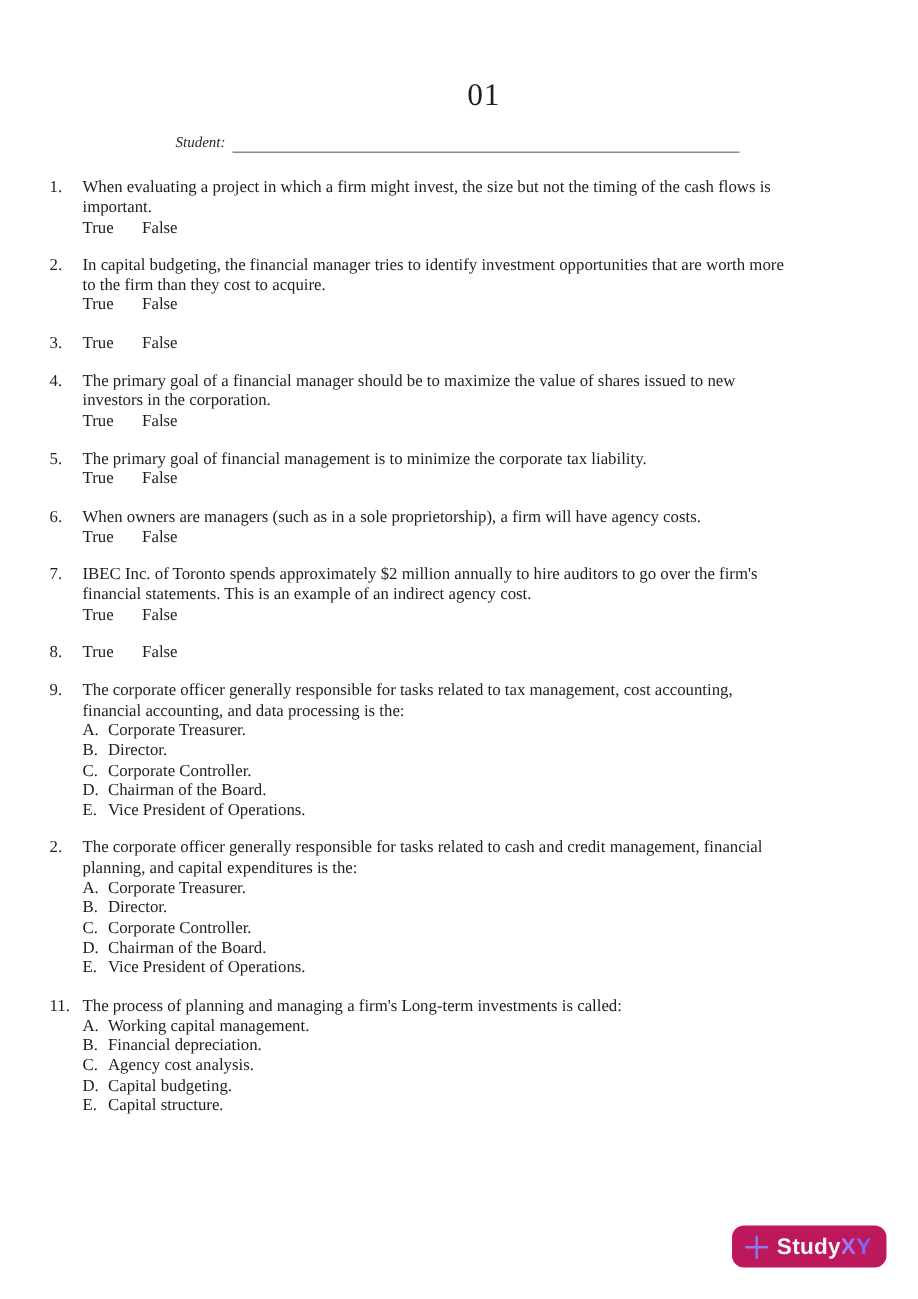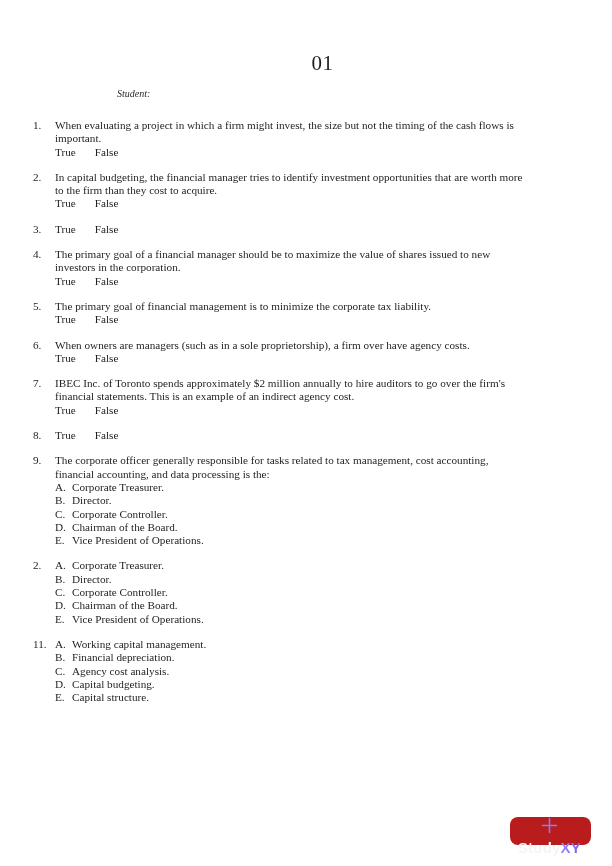--- a/index.html
+++ b/index.html
@@ -14,24 +14,23 @@
   .title {
     padding-top: 51px;
     text-align: center;
     font-size: 21px;
     font-weight: normal;
     letter-spacing: 0.5px;
     padding-left: 33px;
   }
   .student-row {
     display: flex;
-    align-items: flex-start;
+    align-items: center;
     margin: 12px 119px 16px 117px;
     height: 15px;
-    flex-direction: column;
   }
   .student-label {
     font-style: italic;
     font-size: 10px;
     white-space: nowrap;
     padding-right: 5px;
     color: #2a2a2a;
   }
   .student-line {
     flex: 1;
@@ -140,21 +139,21 @@
           <div class="qtext">The primary goal of financial management is to minimize the corporate tax liability.</div>
           <div class="tf-row">
             <span class="tf-opt">True</span>
             <span class="tf-opt">False</span>
           </div>
         </div>
       </div>
       <div class="question">
         <span class="qnum">6.</span>
         <div class="qbody">
-          <div class="qtext">When owners are managers (such as in a sole proprietorship), a firm over have agency costs.</div>
+          <div class="qtext">When owners are managers (such as in a sole proprietorship), a firm will have agency costs.</div>
           <div class="tf-row">
             <span class="tf-opt">True</span>
             <span class="tf-opt">False</span>
           </div>
         </div>
       </div>
       <div class="question">
         <span class="qnum">7.</span>
         <div class="qbody">
           <div class="qtext">IBEC Inc. of Toronto spends approximately $2 million annually to hire auditors to go over the firm's
@@ -197,20 +196,22 @@
           </div>
           <div class="mc-line">
             <span class="mc-letter">E.</span>
             <span class="mc-text">Vice President of Operations.</span>
           </div>
         </div>
       </div>
       <div class="question">
         <span class="qnum">2.</span>
         <div class="qbody">
+          <div class="qtext">The corporate officer generally responsible for tasks related to cash and credit management, financial
+planning, and capital expenditures is the:</div>
           <div class="mc-line">
             <span class="mc-letter">A.</span>
             <span class="mc-text">Corporate Treasurer.</span>
           </div>
           <div class="mc-line">
             <span class="mc-letter">B.</span>
             <span class="mc-text">Director.</span>
           </div>
           <div class="mc-line">
             <span class="mc-letter">C.</span>
@@ -222,20 +223,21 @@
           </div>
           <div class="mc-line">
             <span class="mc-letter">E.</span>
             <span class="mc-text">Vice President of Operations.</span>
           </div>
         </div>
       </div>
       <div class="question">
         <span class="qnum">11.</span>
         <div class="qbody">
+          <div class="qtext">The process of planning and managing a firm's Long-term investments is called:</div>
           <div class="mc-line">
             <span class="mc-letter">A.</span>
             <span class="mc-text">Working capital management.</span>
           </div>
           <div class="mc-line">
             <span class="mc-letter">B.</span>
             <span class="mc-text">Financial depreciation.</span>
           </div>
           <div class="mc-line">
             <span class="mc-letter">C.</span>
@@ -246,21 +248,21 @@
             <span class="mc-text">Capital budgeting.</span>
           </div>
           <div class="mc-line">
             <span class="mc-letter">E.</span>
             <span class="mc-text">Capital structure.</span>
           </div>
         </div>
       </div>
     </div>
 
-  <div class="brand-badge" style="background: #b91c1c; flex-direction: column;">
+  <div class="brand-badge" style="background: #be185d;">
     <span class="plus-wrap">
       <svg width="17" height="17" viewBox="0 0 17 17">
         <path id="plus-path" d="M8.5 1.5 V15.5 M1.5 8.5 H15.5" stroke="#8d7bee" stroke-width="1.6" stroke-linecap="round" fill="none"></path>
       </svg>
     </span>
     <span class="brand-text"><span class="brand-study" style="color: rgb(245, 245, 247);">Study</span><span class="brand-xy" style="background-image: linear-gradient(90deg, rgb(165, 133, 250), rgb(109, 94, 245));">XY</span></span>
   </div>
 
 </div>
 

